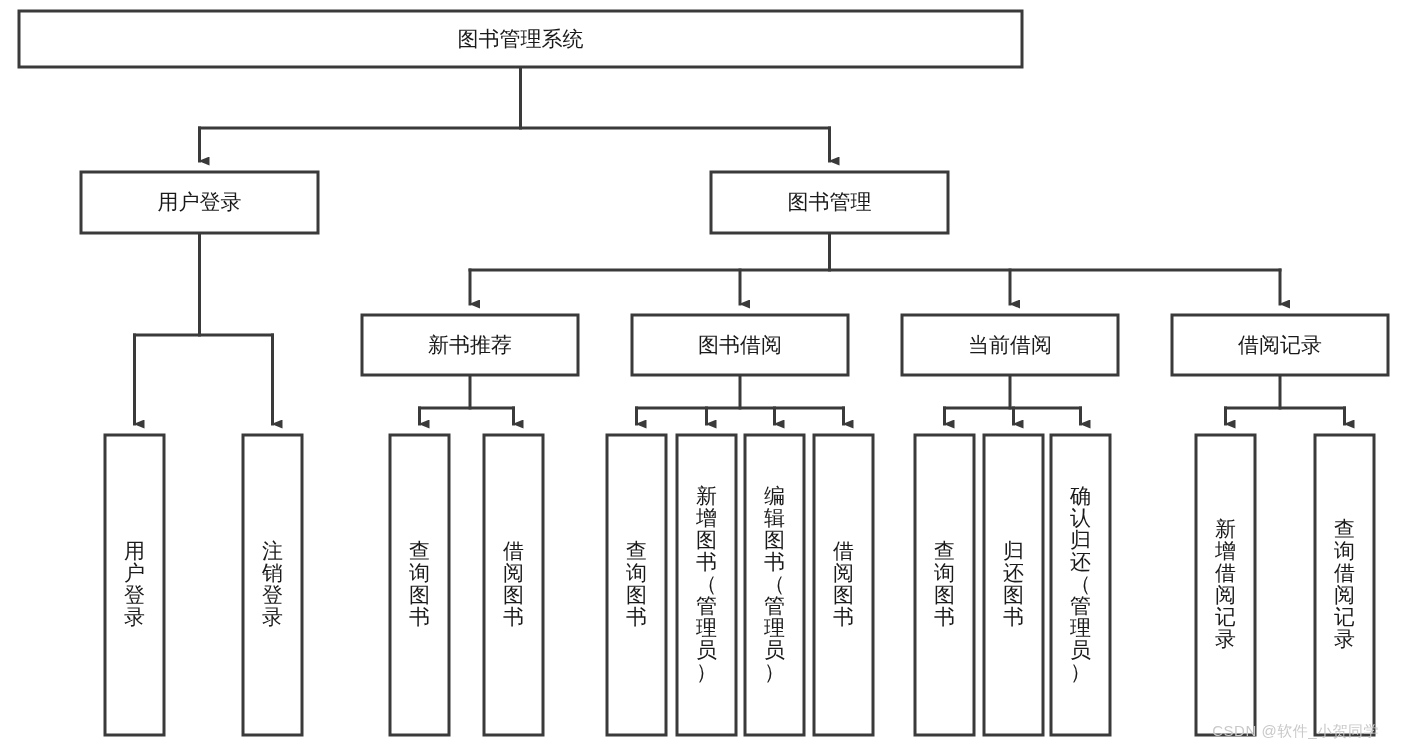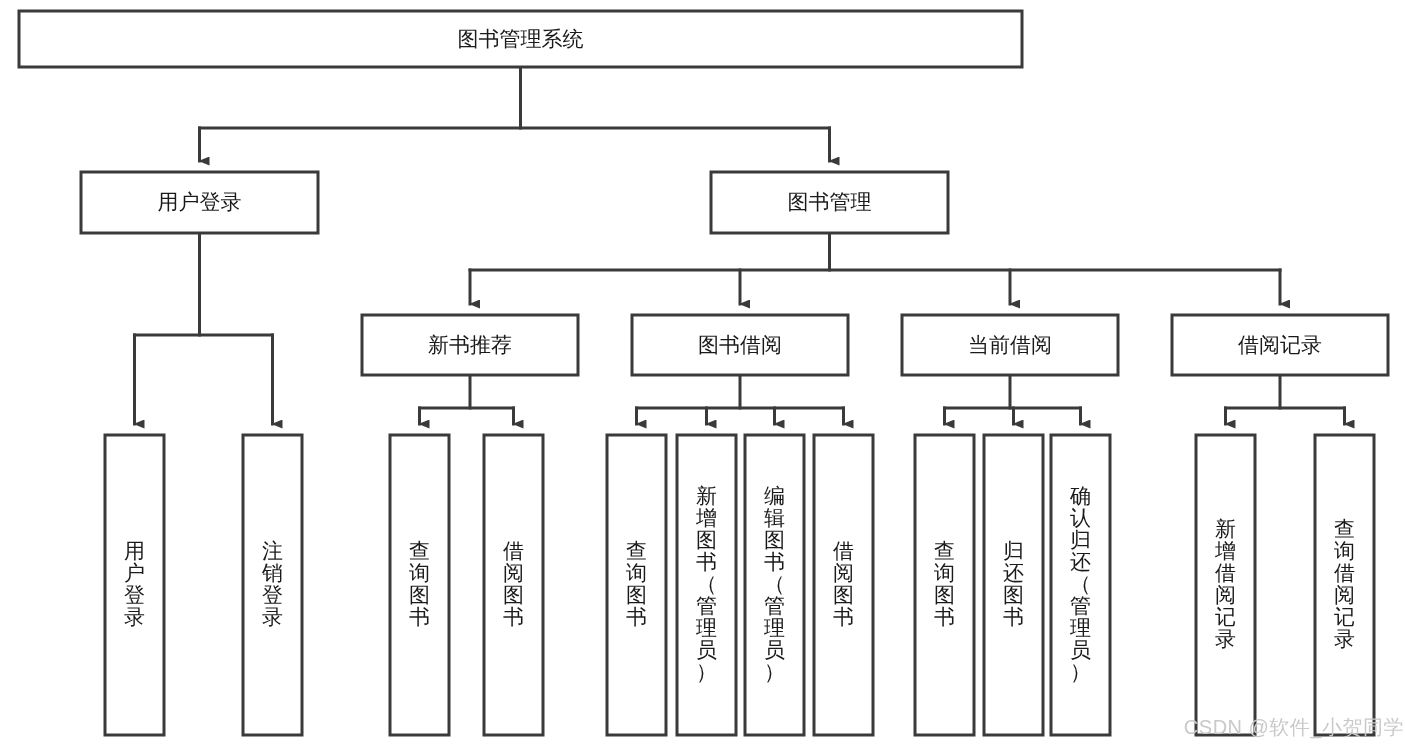--- a/index.html
+++ b/index.html
@@ -14,23 +14,23 @@
   .node-label{
     font-family:"Liberation Sans","DejaVu Sans",sans-serif;
     fill:#1a1a1a;font-size:21px;text-anchor:middle;
     dominant-baseline:middle;
   }
   .node-label-vert{
     font-family:"Liberation Sans","DejaVu Sans",sans-serif;
     fill:#1a1a1a;font-size:21px;text-anchor:middle;
   }
   .watermark{
-    position:absolute;right:1px;bottom:6px;
+    position:absolute;right:26px;bottom:6px;
     font-family:"Liberation Sans","DejaVu Sans",sans-serif;
-    font-size:20px;color:#c9c9c9;white-space:nowrap;
+    font-size:15px;color:#c9c9c9;white-space:nowrap;
     letter-spacing:0.5px;
     text-align:center;
   }
 </style>
 </head>
 <body>
 
 <svg id="diagram" viewBox="0 0 1405 747">
   <defs>
     <marker id="arrowhead" markerWidth="9" markerHeight="11" refX="4.5" refY="10" orient="auto" markerUnits="userSpaceOnUse">

